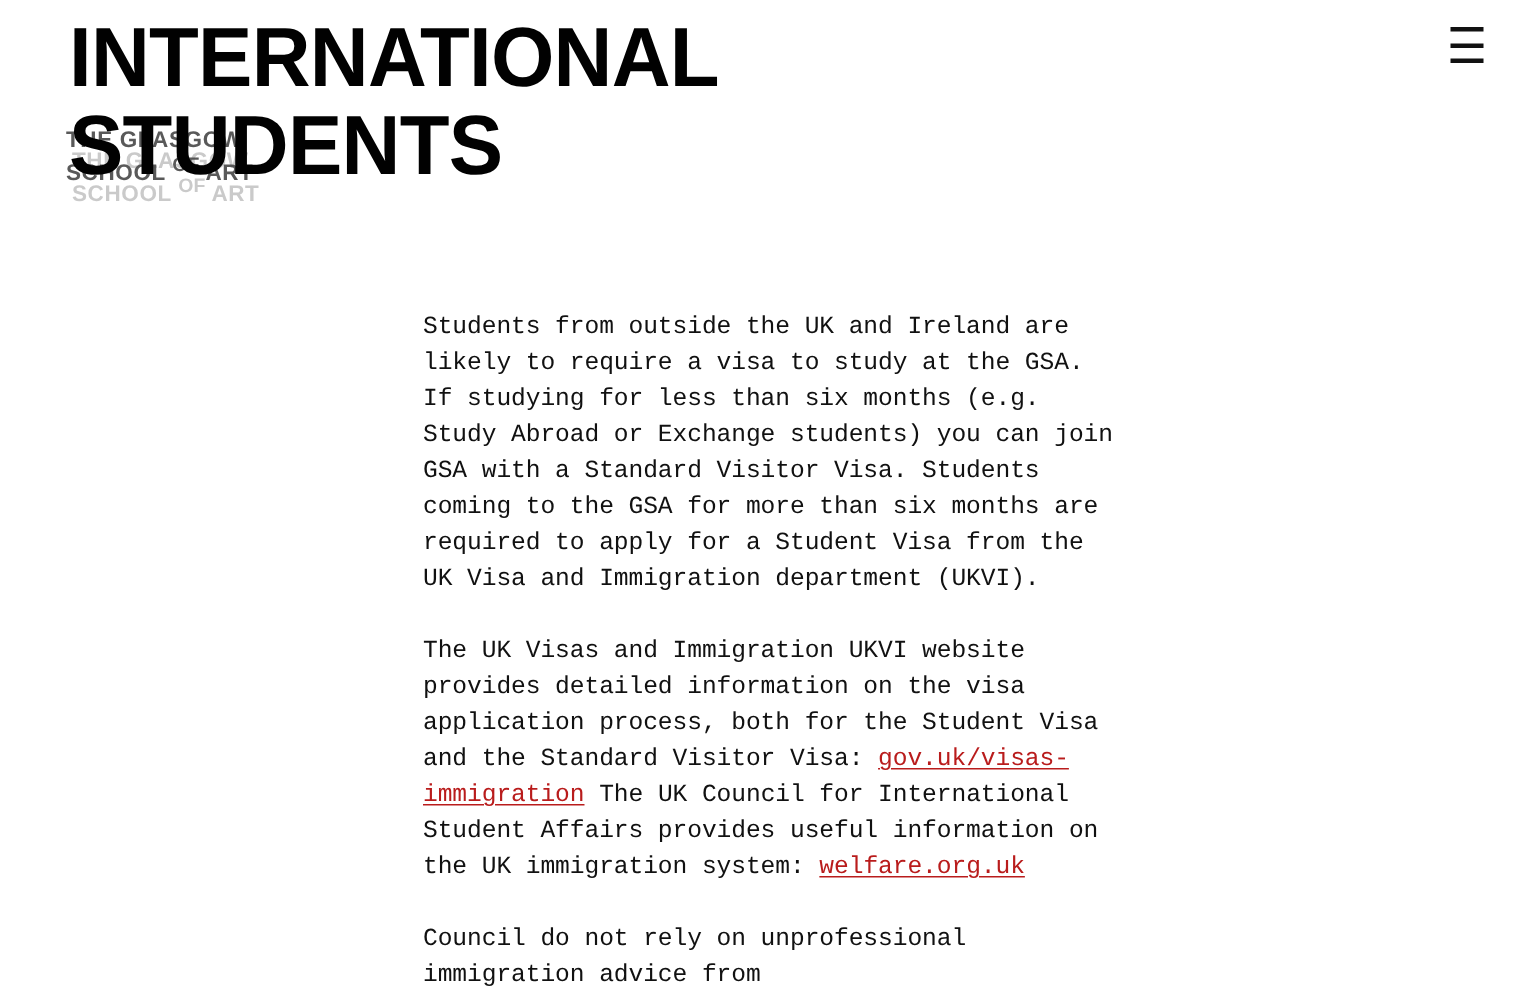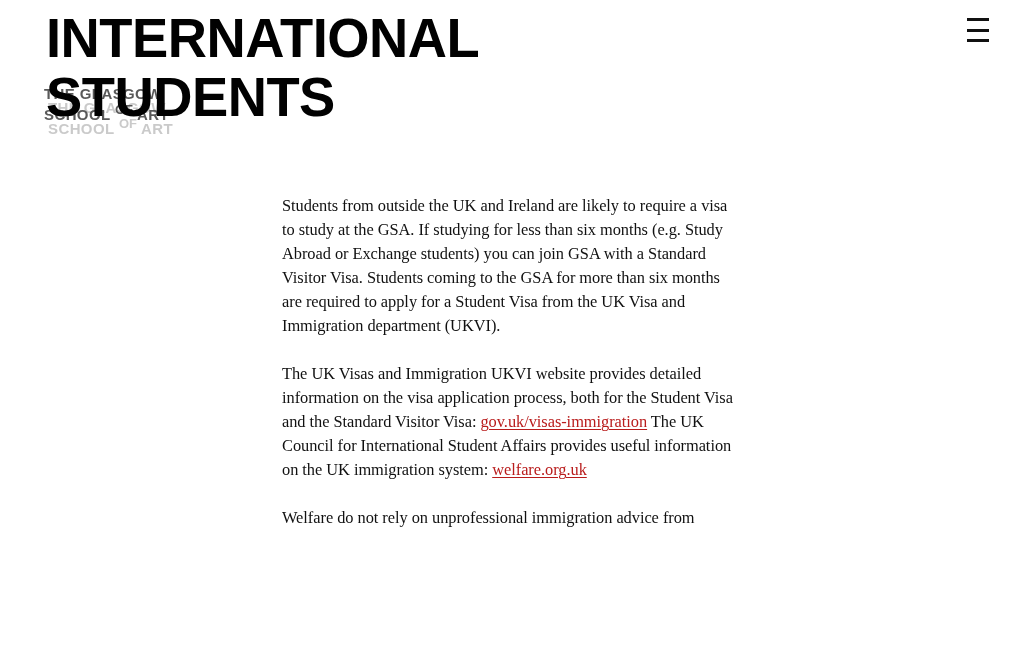--- a/index.html
+++ b/index.html
@@ -119,22 +119,22 @@
     font-family: "Liberation Serif", serif;
     font-weight: 400;
     font-size: 16px;
     line-height: 20px;
     letter-spacing: 0.6px;
     color: #1a1a1a;
     padding-right: 2px;
   }
 
   .body-copy p {
-    margin: 4px 0 24px 0;
-    font-family: Liberation Serif, serif;
+    margin: 16px 0 24px 0;
+    font-family: Liberation Mono, monospace;
     font-size: 16.4px;
     line-height: 24px;
     color: #111111;
     letter-spacing: -0.05px;
   }
   .body-copy p:last-child { margin-bottom: 0; }
 
   .body-copy a {
     color: #b91c1c;
     text-decoration: underline;
@@ -178,17 +178,17 @@
 <main class="content">
 
 
   <div class="body-copy">
 
     <p>Students from outside the UK and Ireland are likely to require a visa to study at the GSA. If studying for less than six months (e.g. Study Abroad or Exchange students) you can join GSA with a Standard Visitor Visa. Students coming to the GSA for more than six months are required to apply for a Student Visa from the UK Visa and Immigration department (UKVI).</p>
 
     <p><span>The UK Visas and Immigration UKVI website provides detailed information on the visa application process, both for the Student Visa and the Standard Visitor Visa: </span><a href="#">gov.uk/visas-immigration</a><span> The UK Council for International Student Affairs provides useful information on the UK immigration system: </span><a href="#">welfare.org.uk </a></p>
 
 
-    <p class="clipped-line">Welfare do not rely on unprofessional immigration advice from</p>
+    <p class="clipped-line">Council do not rely on unprofessional immigration advice from</p>
 
   </div>
 
 </main>
 
 </body></html>

